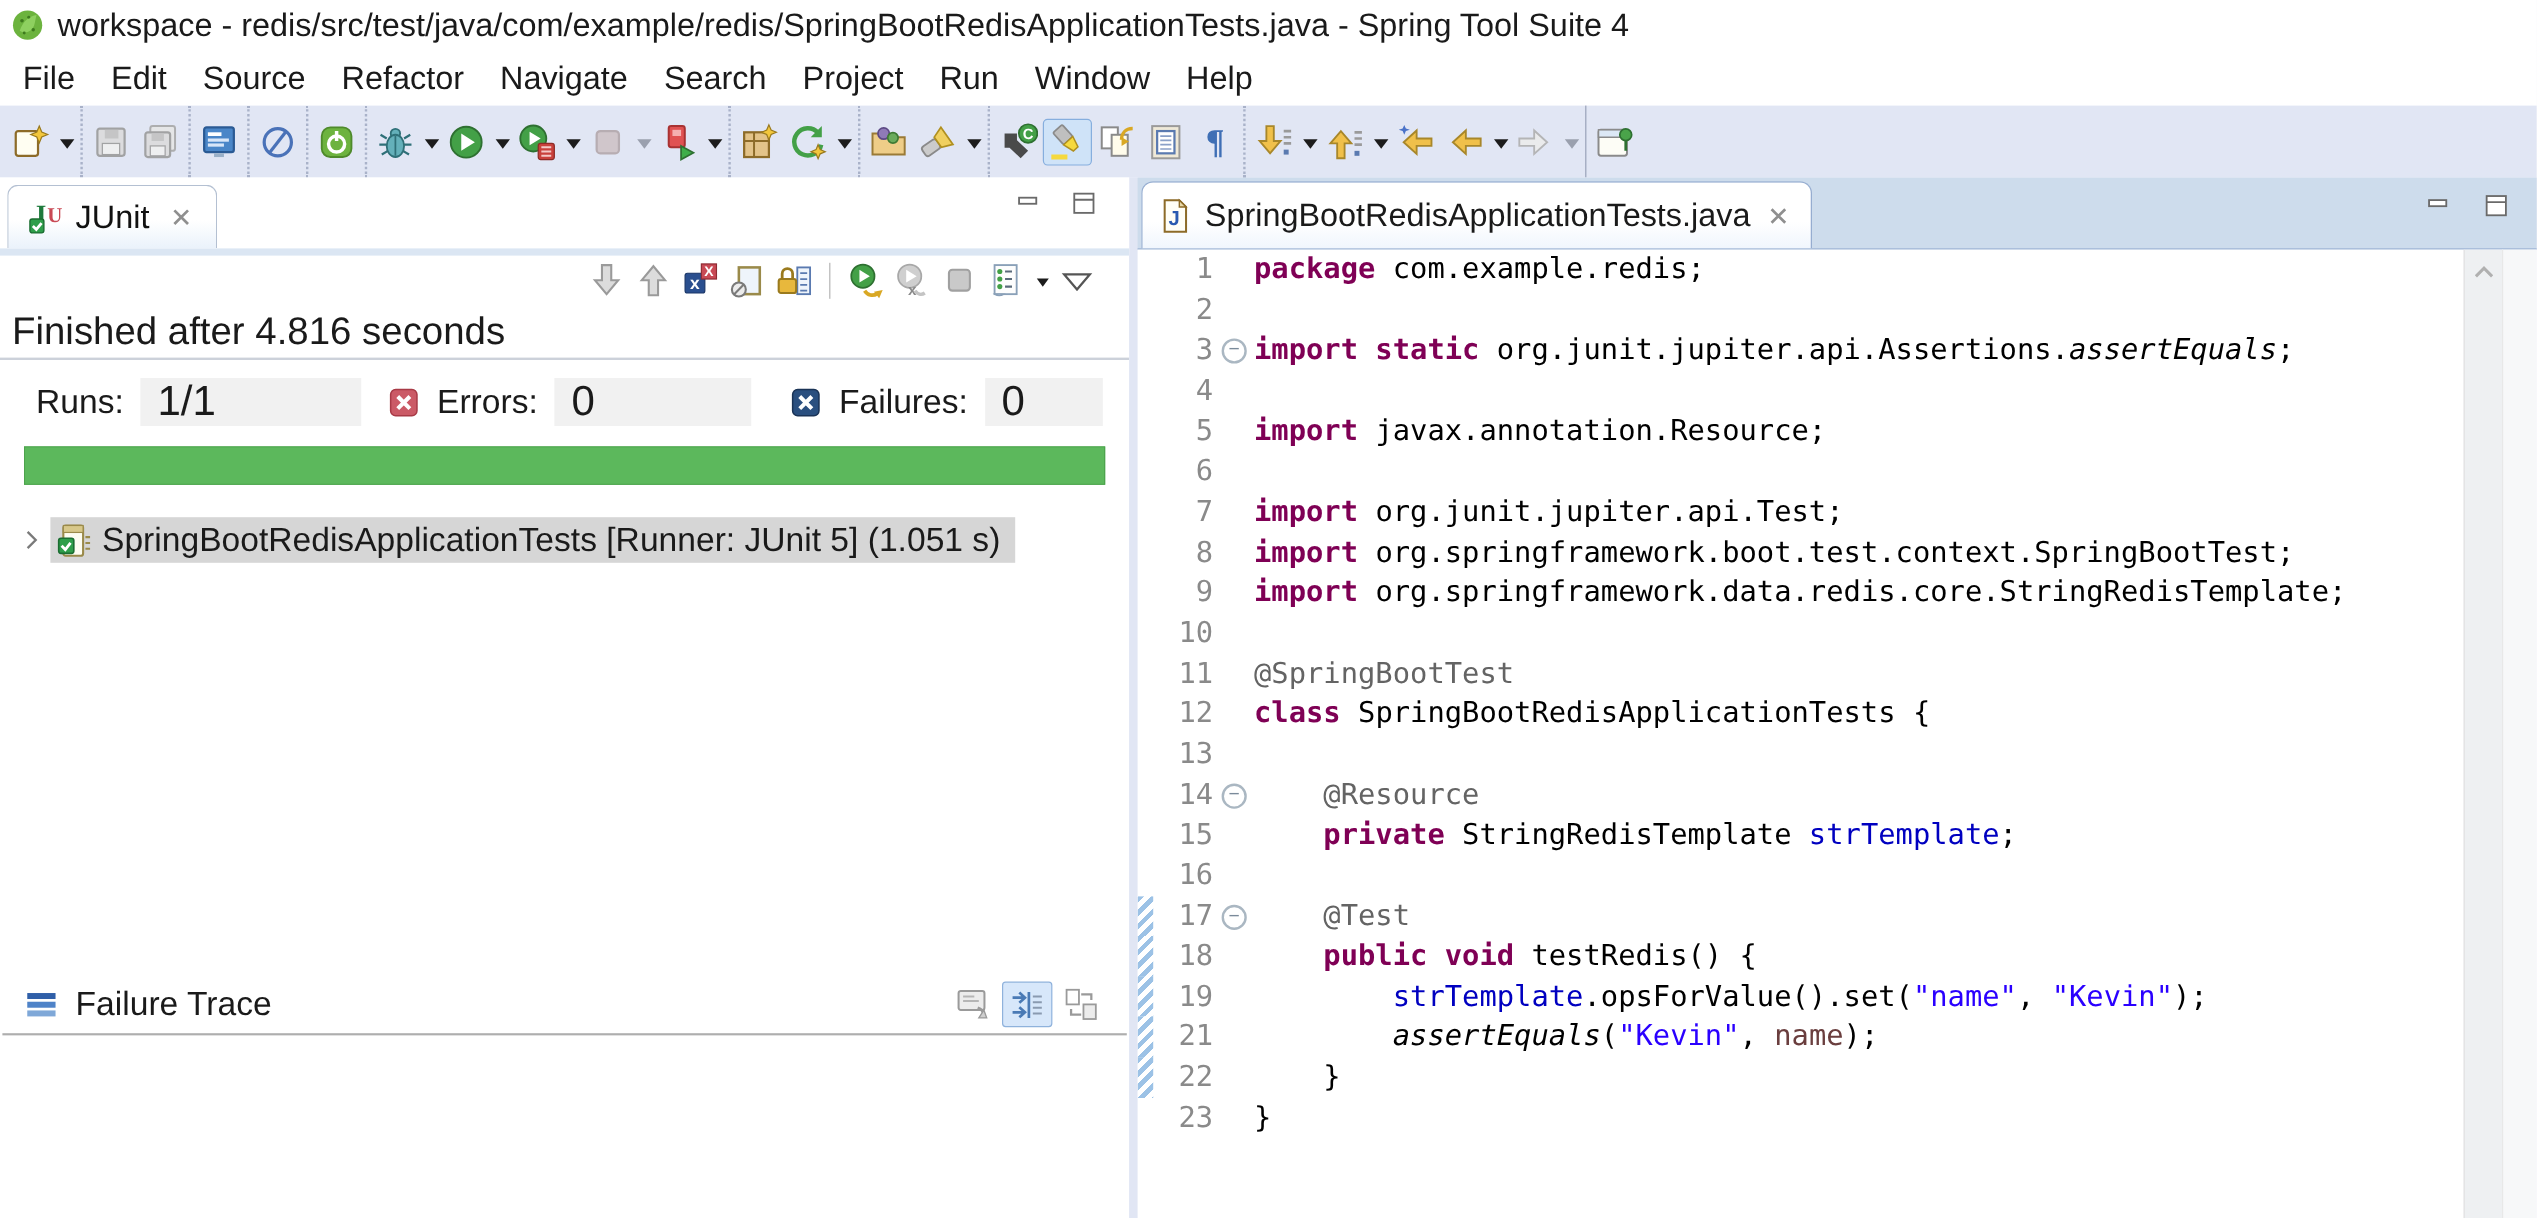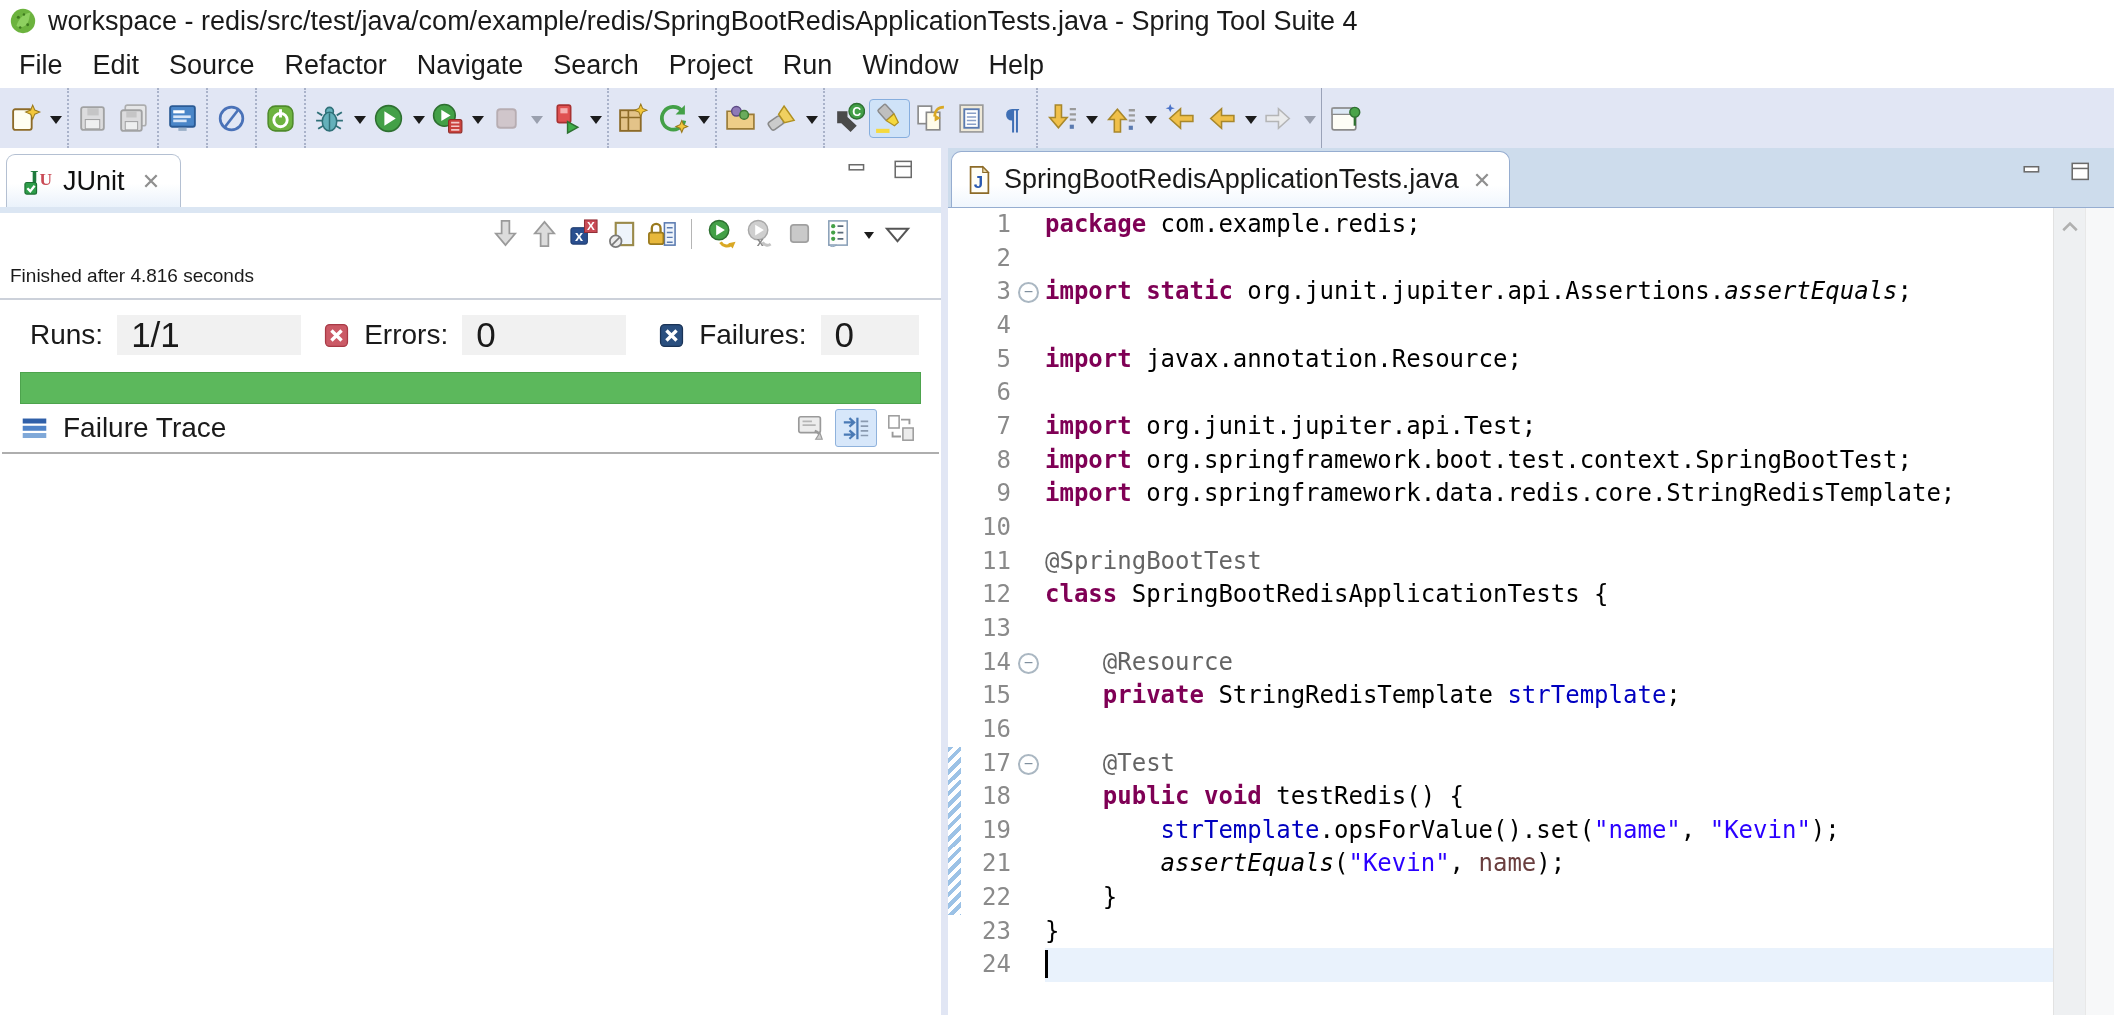--- a/index.html
+++ b/index.html
@@ -43,21 +43,21 @@
   .tab .close{display:flex;align-items:center;margin-left:4px;}
   .winbtns{position:absolute;right:22px;top:8px;display:flex;gap:16px;}
   .winbtn{width:30px;height:30px;display:flex;align-items:center;justify-content:center;}
 
   
   .vtb{height:41px;background:#fff;display:flex;align-items:center;justify-content:flex-end;gap:4px;padding-right:26px;}
   .vtb-btn{display:flex;align-items:center;padding:2px;}
   .vtb-sep{width:1px;height:30px;background:#b5b5b5;margin:0 8px;}
   .vtb .dd{margin-top:8px;border-width:5px;border-top-width:7px;}
 
-  .status-line{height:44px;display:flex;align-items:center;padding-left:10px;font-size:19px;border-bottom:2px solid #ccd1da;background:#fff;}
+  .status-line{height:44px;display:flex;align-items:center;padding-left:10px;font-size:32px;border-bottom:2px solid #ccd1da;background:#fff;}
 
   .counters{height:58px;display:flex;align-items:center;padding:6px 22px 0 30px;gap:14px;font-size:28px;background:#fff;}
   .clabel{white-space:nowrap;}
   .cfield{background:#f1f1f1;height:40px;display:flex;align-items:center;padding-left:14px;font-size:35px;}
   .cfield.w1{width:170px;}
   .cfield.w2{width:150px;margin-right:10px;}
   .cfield.w3{flex:1;}
   .cicon{display:flex;align-items:center;margin-left:8px;}
 
   .progress-track{margin:8px 20px 0 20px;height:30px;background:var(--progress-green);border:1px solid #4da34d;position:relative;}
@@ -552,20 +552,41 @@
             </svg>
           </span>
         <span class="clabel">Failures:</span>
         <span class="cfield w3">0</span>
       </div>
 
       <div class="progress-track">
         <div class="progress-fill" id="progress-fill" style="width: 100%;"></div>
       </div>
 
+      <div class="tree">
+        <div class="tree-row">
+          <span id="tree-chevron">
+              <svg viewBox="0 0 32 32" width="24" height="24">
+                <path d="M12 7l9 9-9 9" fill="none" stroke="#7a7a7a" stroke-width="2.6"></path>
+              </svg>
+            </span>
+          <span class="tree-sel">
+            <span id="suite-icon">
+                <svg viewBox="0 0 32 32" width="31" height="31">
+                  <rect x="7" y="3" width="17" height="26" rx="2" fill="#fdfdf2" stroke="#9a8a4a" stroke-width="1.8"></rect>
+                  <rect x="7" y="3" width="17" height="6" fill="#d8c88a" stroke="#9a8a4a" stroke-width="1"></rect>
+                  <path d="M26 13h4M26 18h4M26 23h4" stroke="#9a8a4a" stroke-width="1.8"></path>
+                  <rect x="3" y="14" width="13" height="13" rx="2" fill="#2e9e4a" stroke="#1c6e32" stroke-width="1.4"></rect>
+                  <path d="M5.5 20.5l3.2 3.2 4.5-5.7" stroke="#fff" stroke-width="2.4" fill="none"></path>
+                </svg>
+              </span>
+            <span>SpringBootRedisApplicationTests [Runner: JUnit 5] (1.051 s)</span>
+          </span>
+        </div>
+      </div>
 
       <div class="ft-header">
         <span id="ft-icon">
             <svg viewBox="0 0 32 32" width="29" height="29">
               <rect x="3" y="5" width="26" height="5.5" fill="#2f5fa8"></rect>
               <rect x="3" y="13" width="26" height="5.5" fill="#4f83c8"></rect>
               <rect x="3" y="21" width="26" height="5.5" fill="#7fa8d8"></rect>
             </svg>
           </span>
         <span>Failure Trace</span>
@@ -771,26 +792,20 @@
               <div class="ln">22</div>
               <div class="fold"></div>
               <div class="code"><span class="tk-p">    }</span></div>
             </div>
             <div class="cl">
               <div class="rng"></div>
               <div class="ln">23</div>
               <div class="fold"></div>
               <div class="code"><span class="tk-p">}</span></div>
             </div>
-            <div class="cl">
-              <div class="rng"></div>
-              <div class="ln">24</div>
-              <div class="fold"></div>
-              <div class="code cur"><span class="caret"></span></div>
-            </div>
           </div>
         <div class="scrollbar">
           <span id="scroll-up">
               <svg viewBox="0 0 32 32" width="24" height="24">
                 <path d="M7 19l9-9 9 9" fill="none" stroke="#b0b0b0" stroke-width="3.4"></path>
               </svg>
             </span>
         </div>
         <div class="overview-ruler"></div>
       </div>

